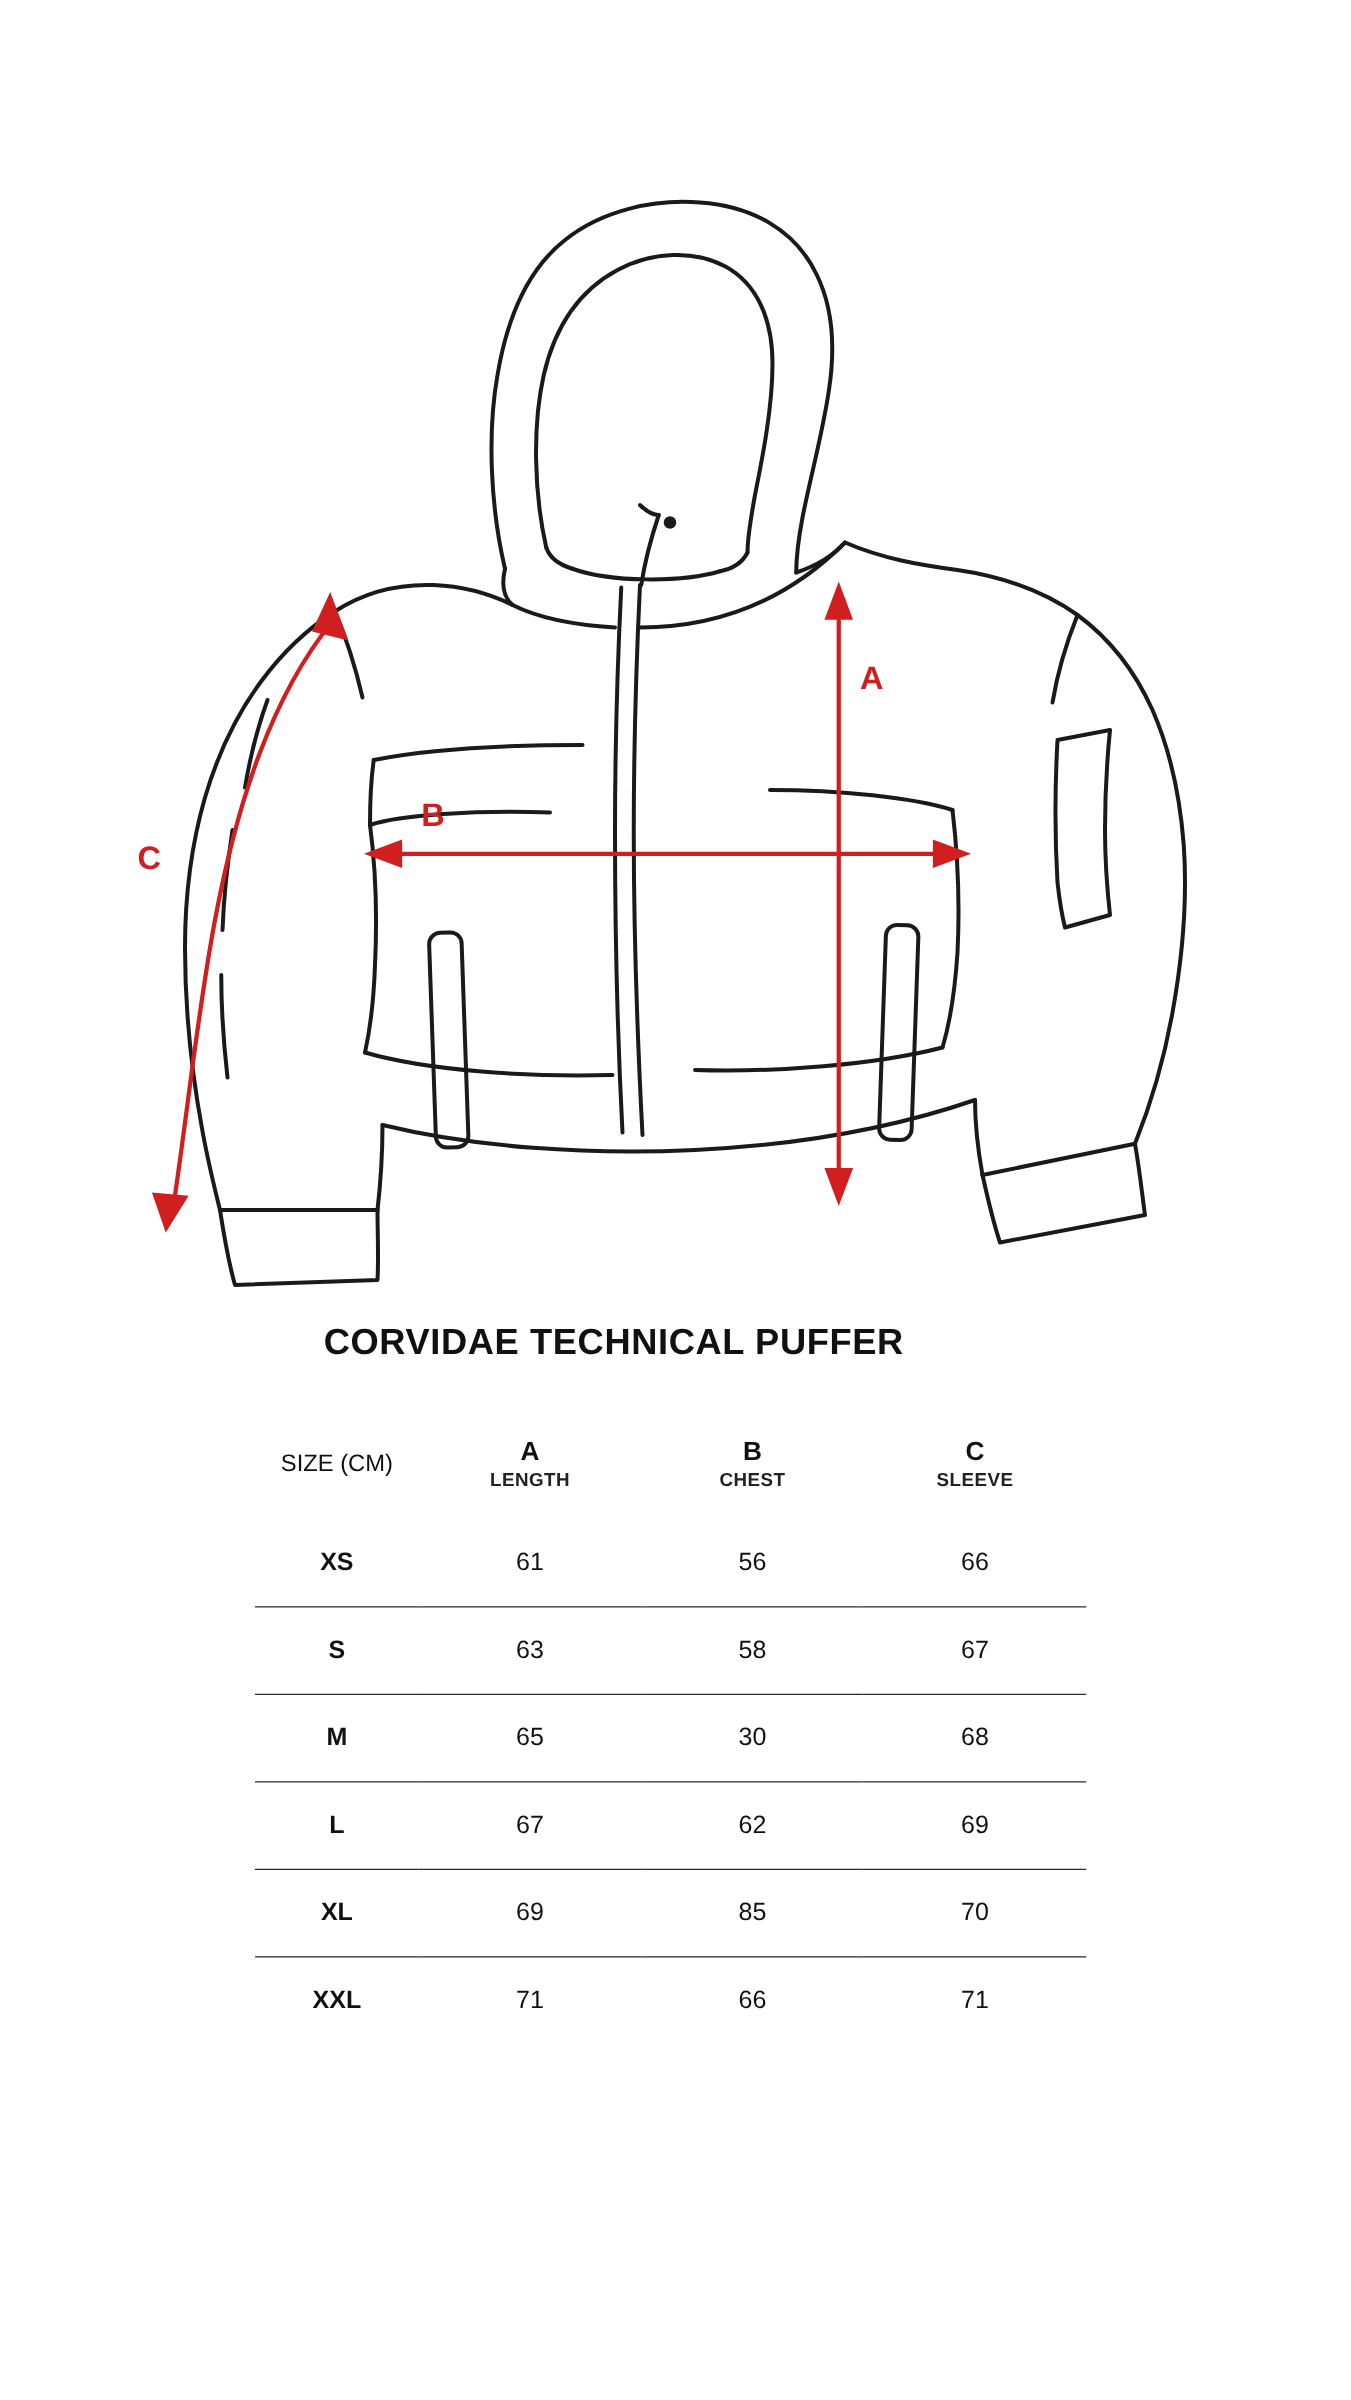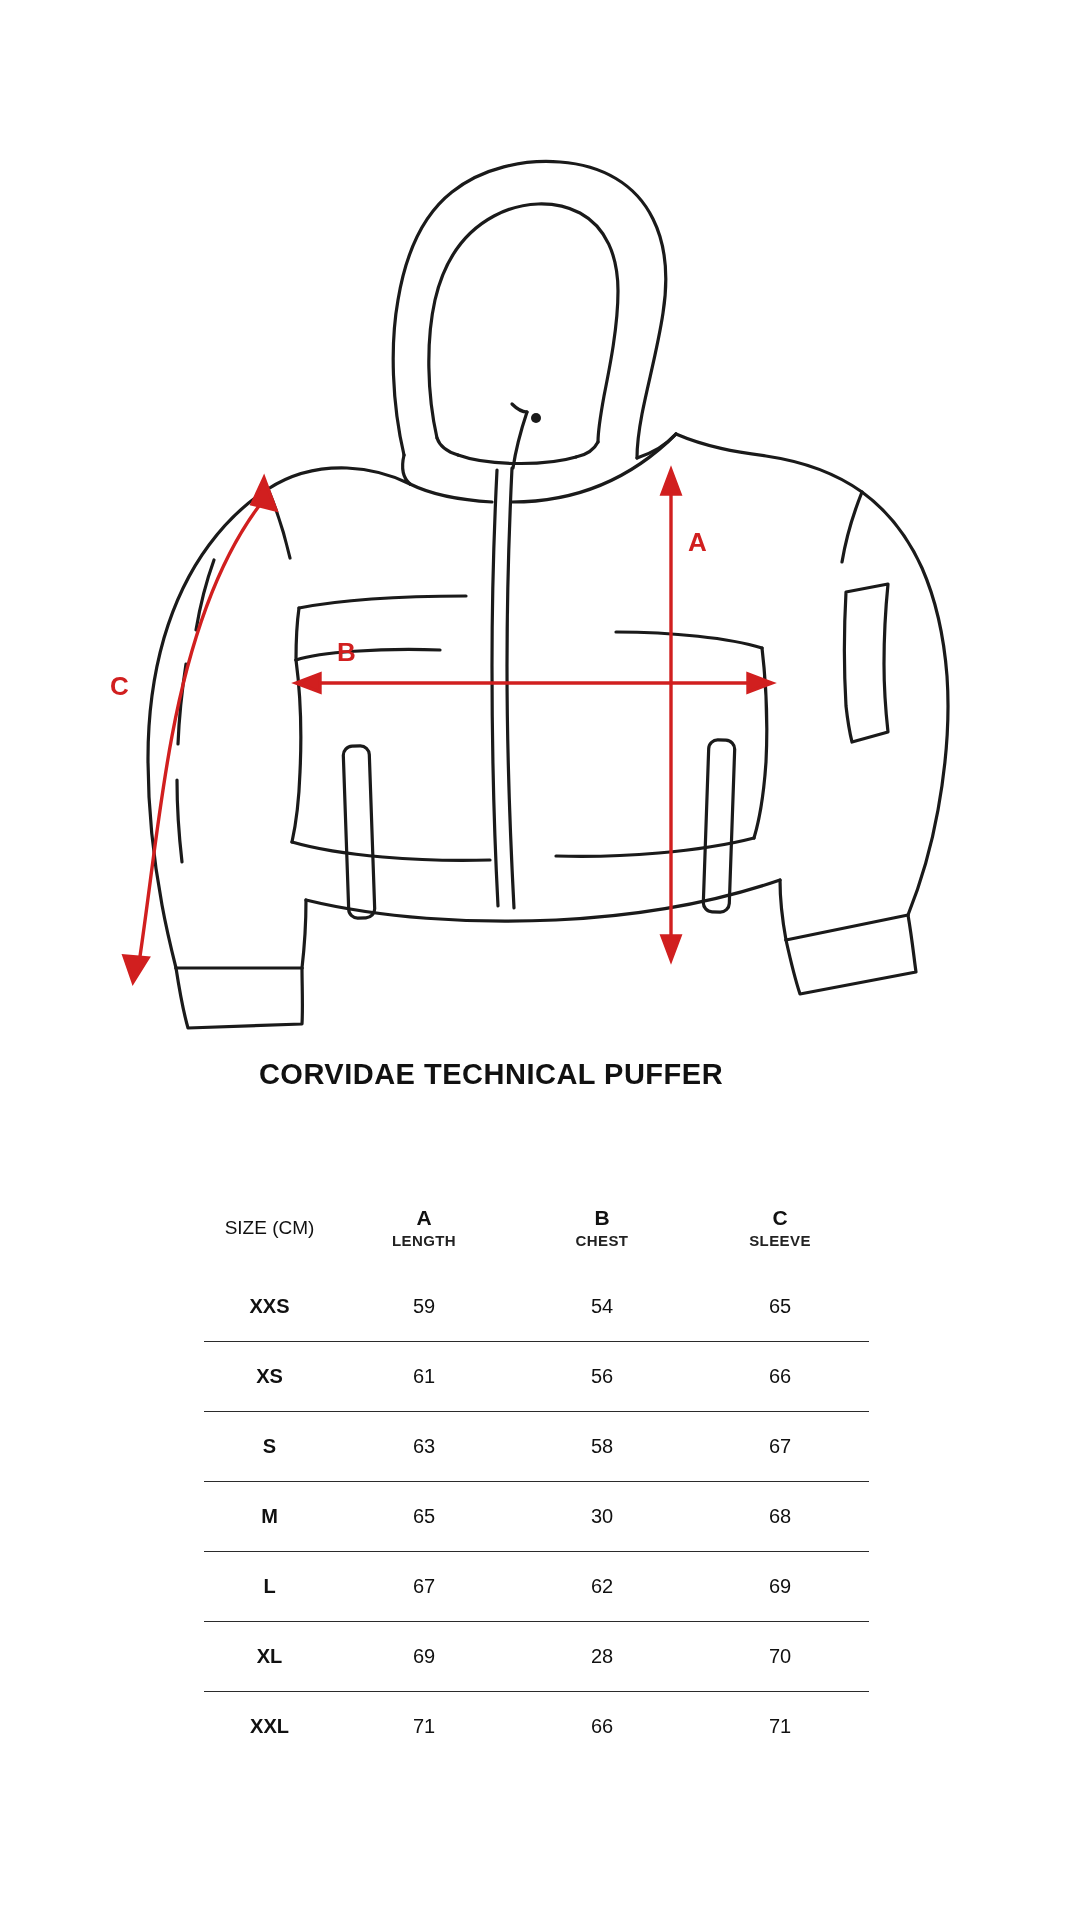--- a/index.html
+++ b/index.html
@@ -35,21 +35,21 @@
     width: 982px;
     text-align: center;
     font-size: 29px;
     font-weight: bold;
     letter-spacing: 0.5px;
     color: #111111;
   }
   .size-table {
     position: absolute;
     left: 204px;
-    top: 1184px;
+    top: 1128px;
     width: 665px;
     border-collapse: collapse;
   }
   .size-table td, .size-table th {
     border: 0;
     padding: 0;
   }
   .size-table tr {
     border-bottom: 1.5px solid #2b2b2b;
   }
@@ -246,26 +246,20 @@
           <span class="sub">CHEST</span>
         </th>
         <th class="hcell col-c">
           <span class="letter">C</span>
           <span class="sub">SLEEVE</span>
         </th>
       </tr>
     </thead>
     <tbody>
       <tr>
-        <td class="sizename col-size">XXS</td>
-        <td class="val col-a">59</td>
-        <td class="val col-b">54</td>
-        <td class="val col-c">65</td>
-      </tr>
-      <tr>
         <td class="sizename col-size">XS</td>
         <td class="val col-a">61</td>
         <td class="val col-b">56</td>
         <td class="val col-c">66</td>
       </tr>
       <tr>
         <td class="sizename col-size">S</td>
         <td class="val col-a">63</td>
         <td class="val col-b">58</td>
         <td class="val col-c">67</td>
@@ -278,21 +272,21 @@
       </tr>
       <tr>
         <td class="sizename col-size">L</td>
         <td class="val col-a">67</td>
         <td class="val col-b">62</td>
         <td class="val col-c">69</td>
       </tr>
       <tr>
         <td class="sizename col-size">XL</td>
         <td class="val col-a">69</td>
-        <td class="val col-b">28</td>
+        <td class="val col-b">85</td>
         <td class="val col-c">70</td>
       </tr>
       <tr>
         <td class="sizename col-size">XXL</td>
         <td class="val col-a">71</td>
         <td class="val col-b">66</td>
         <td class="val col-c">71</td>
       </tr>
     </tbody>
   </table>

